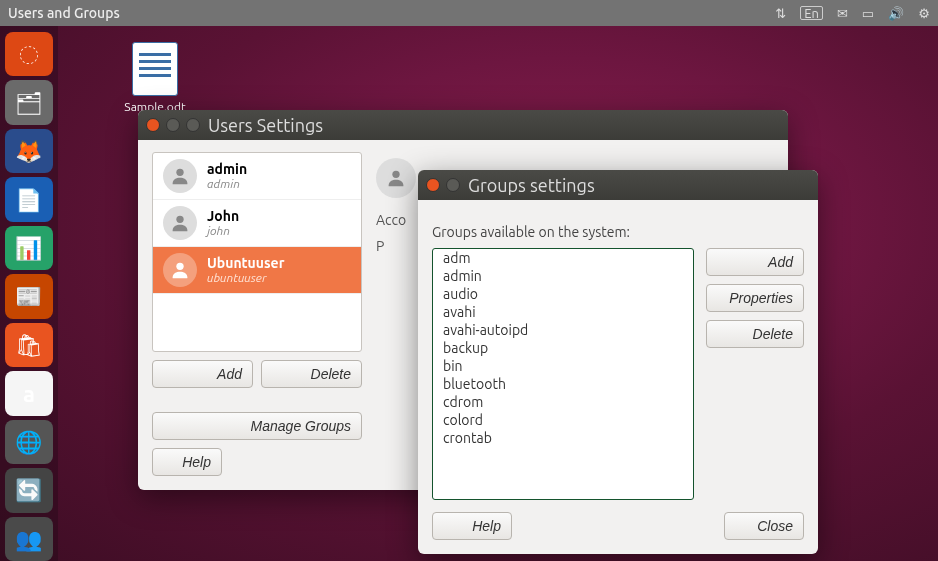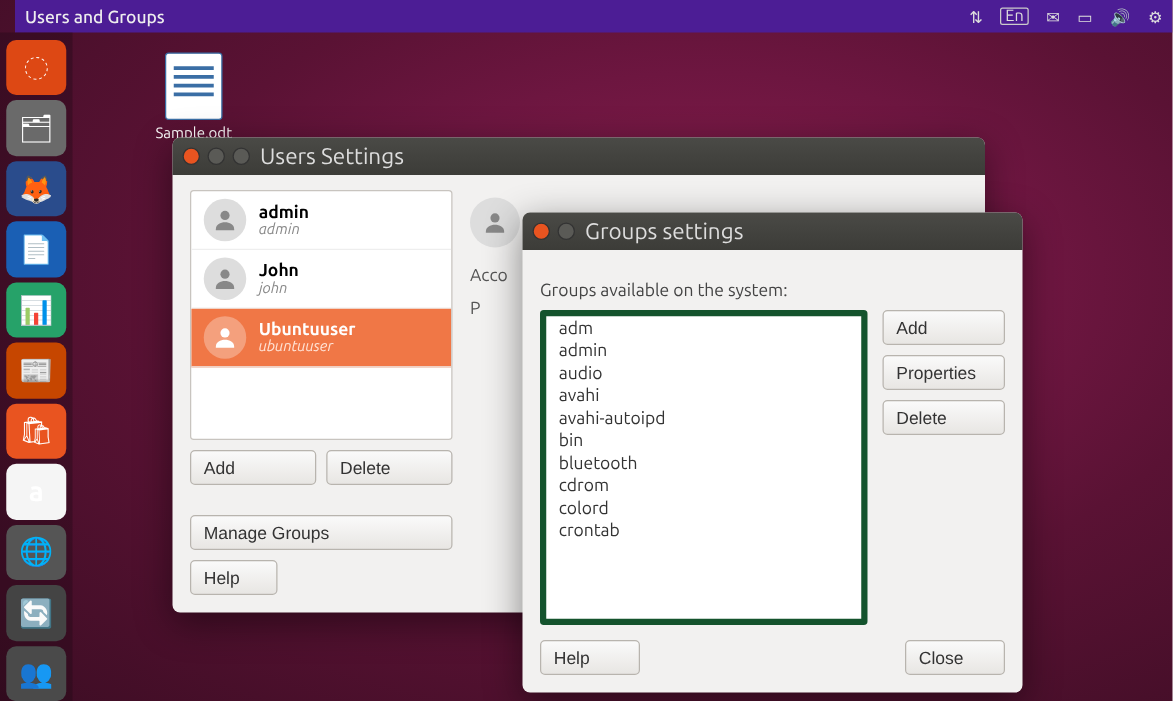--- a/index.html
+++ b/index.html
@@ -5,22 +5,22 @@
 * { box-sizing: border-box; margin: 0; padding: 0; }
 body {
   width: 938px; height: 561px;
   font-family: Ubuntu, "Segoe UI", Arial, sans-serif;
   background: radial-gradient(ellipse at 60% 40%, #8a1e4e 0%, #6d1640 35%, #5a1234 55%, #3d0d24 100%);
   position: relative; overflow: hidden; font-size: 14px;
 }
 
 
 .menubar {
-  position: absolute; top: 0; left: 12px; right: 0; height: 26px;
-  background: #4c1d95; color: #ddd; display: flex; align-items: center;
+  position: absolute; top: 0; left: 0; right: 0; height: 26px;
+  background: #737373; color: #ddd; display: flex; align-items: center;
   padding: 12px 8px; font-size: 14px;
 }
 .menubar .title { flex: 1; color: #eee; font-weight: 500; }
 .menubar .tray { display: flex; gap: 14px; align-items: center; }
 .menubar .tray span { color: #ddd; font-size: 13px; display:inline-flex; align-items:center;}
 .ind-box { border: 1px solid #ccc; border-radius: 2px; padding: 0 3px; font-size: 10px; line-height: 12px; }
 
 
 .launcher {
   position: absolute; top: 26px; left: 0; bottom: 0; width: 58px;
@@ -90,42 +90,42 @@
 .avatar { width: 34px; height: 34px; background: #ddd; border-radius: 50%; display:flex; align-items:center; justify-content:center; color:#888;}
 .user-row.selected .avatar { background: rgba(255,255,255,0.3); color:#fff;}
 .user-row .txt { display:flex; flex-direction: column; line-height: 1.15; }
 .user-row .nm { font-weight: bold; }
 .user-row .sub { color: #888; font-style: italic; font-size: 12px; }
 .user-row.selected .nm { color:#fff; }
 
 .btn {
   background: linear-gradient(#fafafa,#e8e6e3); border: 1px solid #b8b4ae;
   border-radius: 4px; padding: 5px 10px; font-size: 14px; color: #333;
-  cursor: pointer; text-align: left;
+  cursor: pointer; text-align: right; font-style: italic;
 }
 .user-pane .row2 { display:flex; gap:8px; margin-top:8px;}
 .user-pane .row2 .btn { flex:1;}
 .user-pane .mg { margin-top: 24px; }
 .user-pane .help { margin-top: 8px; width: 70px;}
 
 .detail-pane { flex:1; padding-top: 6px; color:#444;}
 .detail-head { display:flex; align-items:center; gap: 12px; margin-bottom: 14px;}
 .detail-head .avatar { width: 40px; height: 40px; }
 .detail-head .name { font-weight:bold; font-size: 17px; flex:1;}
 .detail-head .change { color:#555; font-size:14px;}
 .detail-row { margin: 10px 0; font-size: 14px; color:#555;}
 #win-users .closebtn { position:absolute; bottom:14px; right:18px; width:80px;}
 
 
 #win-groups { top: 170px; left: 418px; width: 400px; height: 384px; z-index: 5;}
 #win-groups .body { padding: 10px 14px 14px; margin-top: 14px; }
 .groups-label { font-size: 14px; color: #444; margin-bottom: 8px;}
 .groups-row { display:flex; gap: 12px; flex:1; min-height:0;}
 .groups-list {
-  flex:1; background:#fff; border:5px solid #14532d; border-radius:3px;
+  flex:1; background:#fff; border:1px solid #14532d; border-radius:3px;
   overflow-y:auto; font-size:14px; color:#333;
 }
 .groups-list::-webkit-scrollbar{width:8px}
 .groups-list::-webkit-scrollbar-thumb{background:#f07746;border-radius:4px}
 .groups-list div { padding: 1px 10px; }
 .groups-side { width: 98px; display:flex; flex-direction:column; gap:8px;}
 .groups-bottom { display:flex; justify-content:space-between; margin-top:12px;}
 .groups-bottom .btn { width: 80px; }
 
 svg.person { width:22px; height:22px; }
@@ -248,20 +248,21 @@
   </div>
   <div class="body">
     <div class="groups-label">Groups available on the system:</div>
     <div class="groups-row">
       <div class="groups-list" id="groups-list">
           <div>adm</div>
           <div>admin</div>
           <div>audio</div>
           <div>avahi</div>
           <div>avahi-autoipd</div>
+          <div>backup</div>
           <div>bin</div>
           <div>bluetooth</div>
           <div>cdrom</div>
           <div>colord</div>
           <div>crontab</div>
         </div>
       <div class="groups-side">
         <button class="btn">Add</button>
         <button class="btn">Properties</button>
         <button class="btn">Delete</button>

